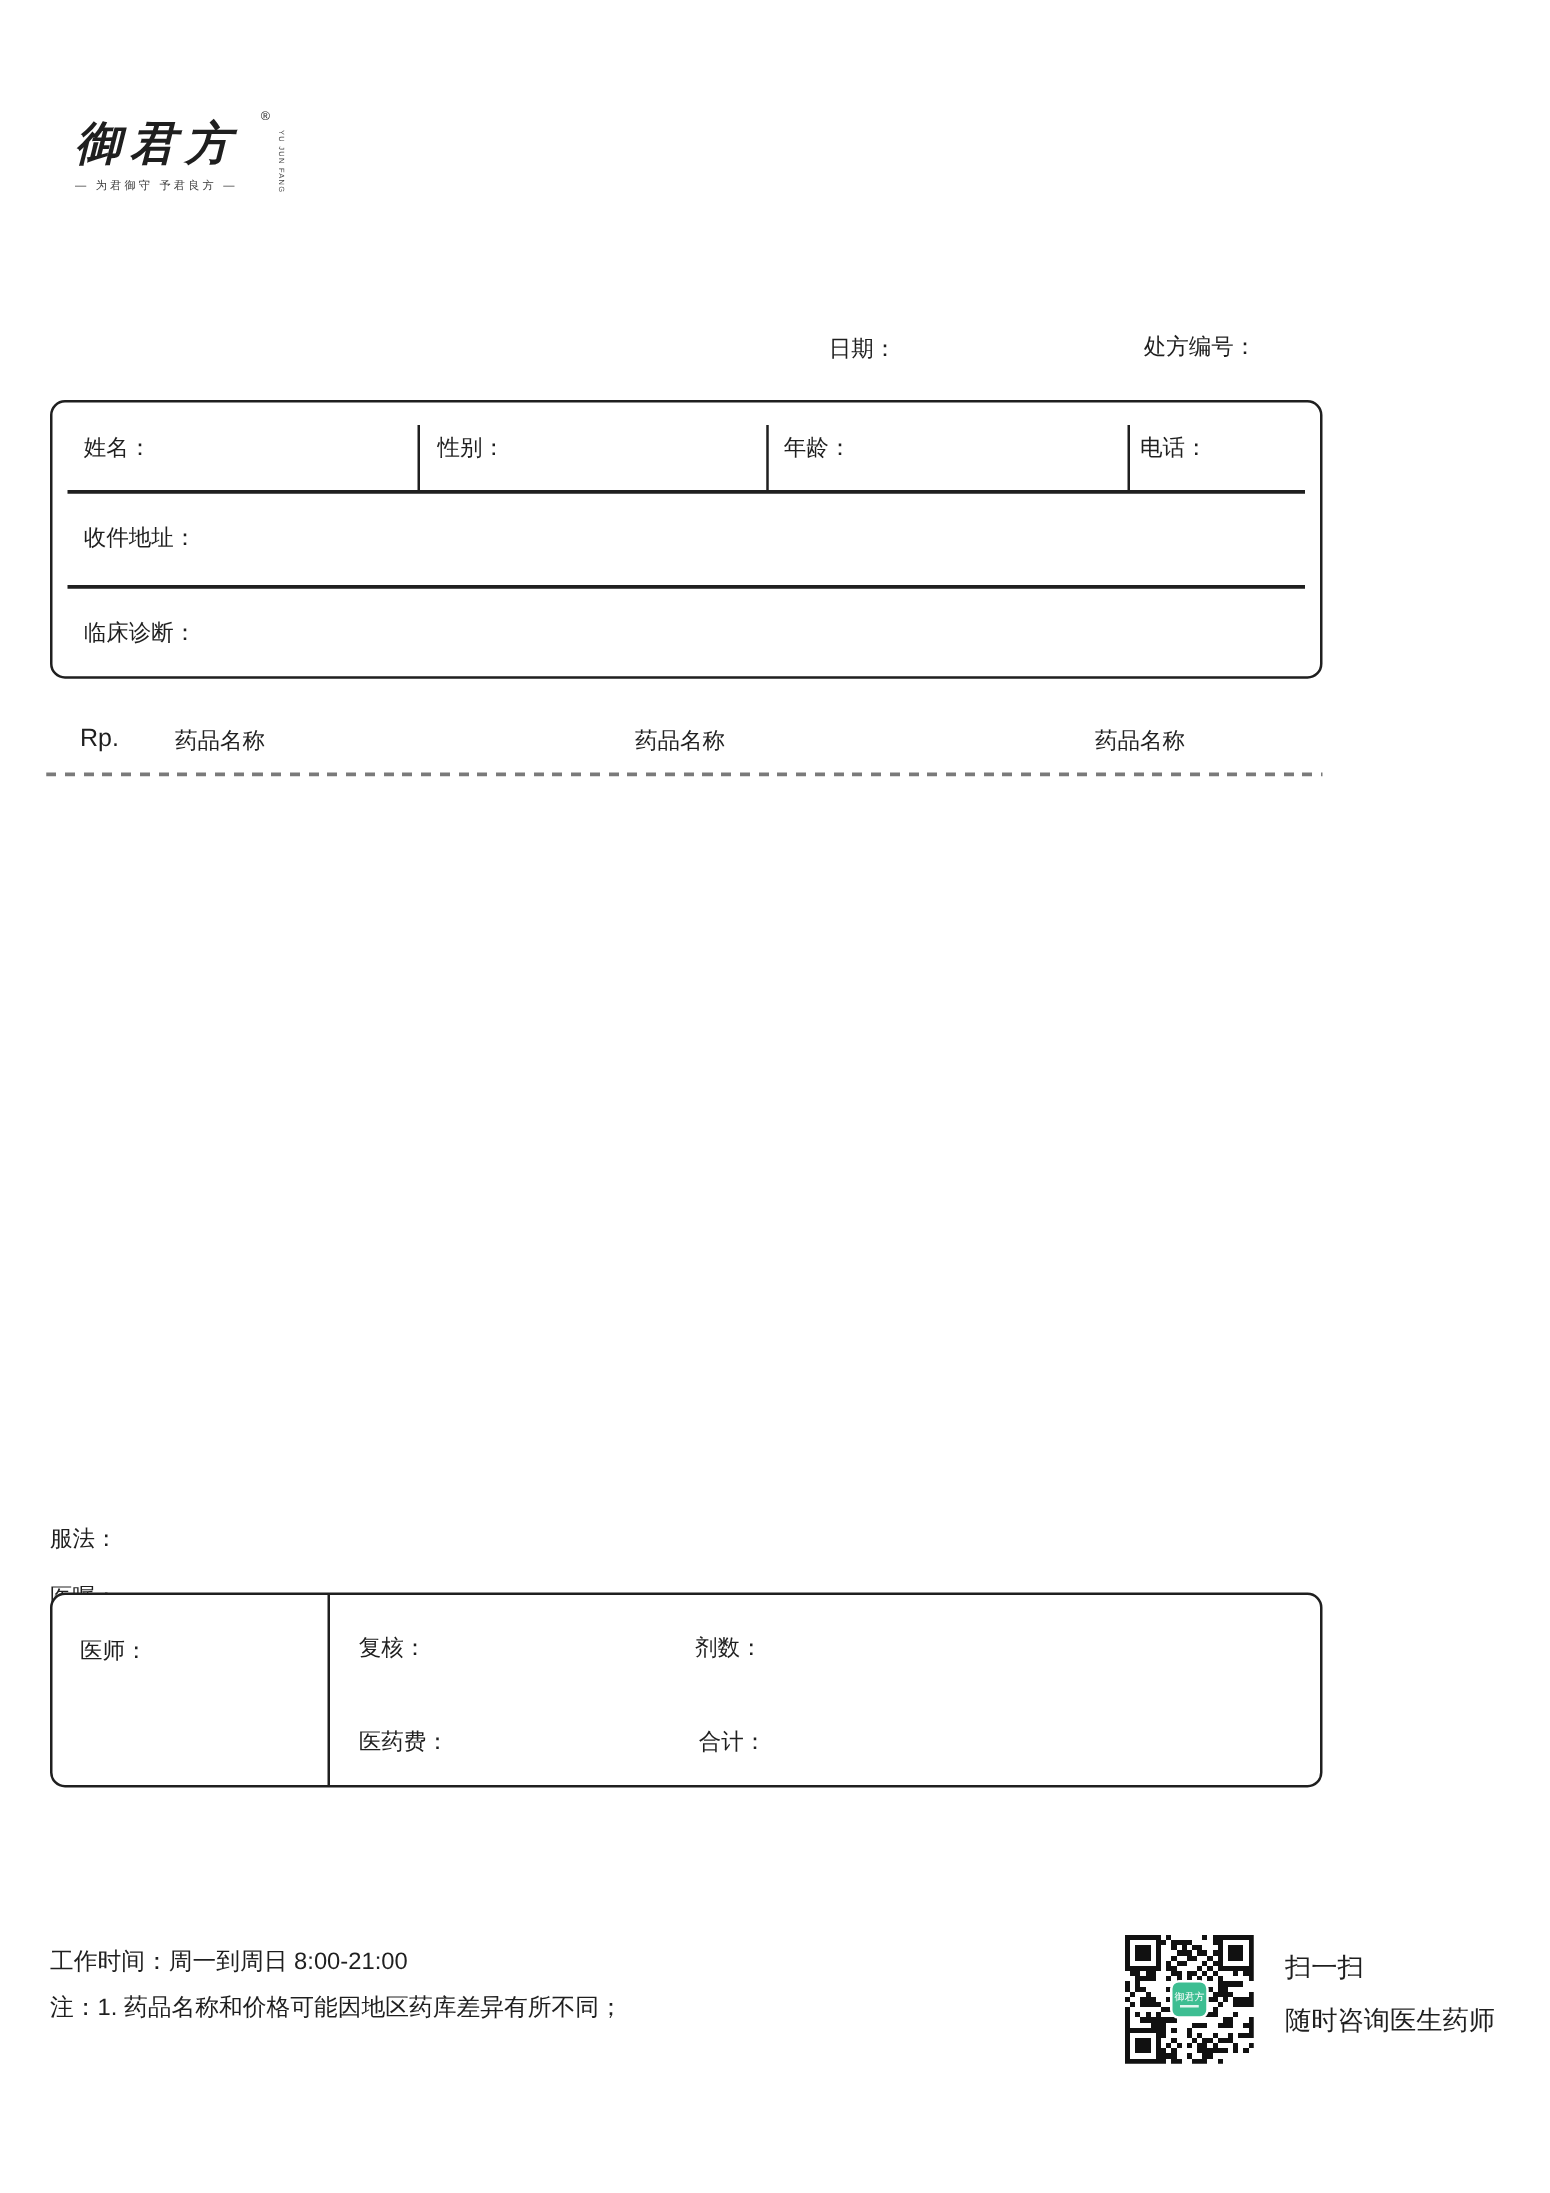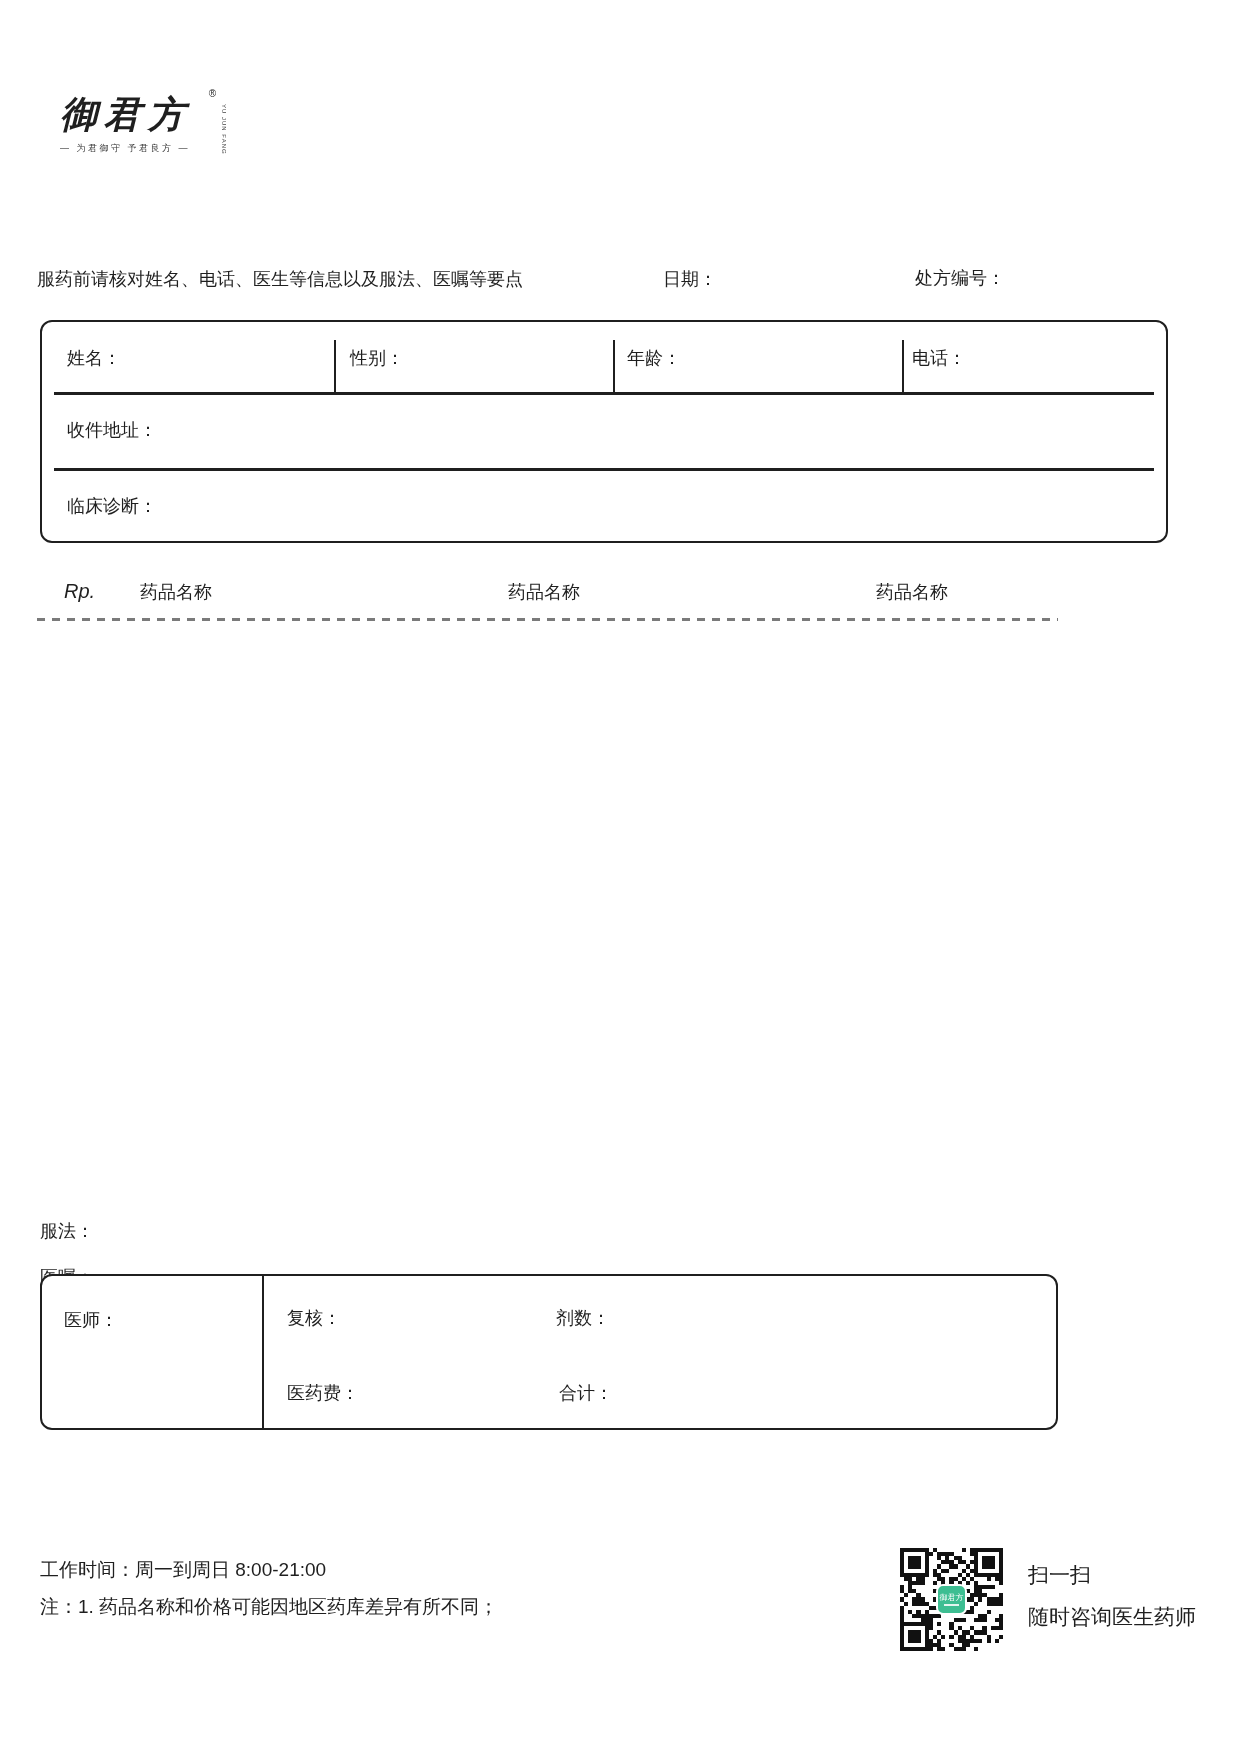--- a/index.html
+++ b/index.html
@@ -38,38 +38,38 @@
   .advisory{top:266px;font-size:18px;line-height:26px;}
   .advisory-text{left:37px;}
   .date-label{left:663px;}
   .rxno-label{left:915px;font-family:Liberation Mono, monospace;}
 
   
   .box{
     border:2.5px solid #1f1f1f;border-radius:12px;background:#fff;
     box-sizing:border-box;
   }
-  .patient-box{left:40px;top:320px;width:1128px;height:223px;text-align:center;}
+  .patient-box{left:40px;top:320px;width:1018px;height:223px;text-align:center;}
   .patient-box .hline{position:absolute;left:12px;right:12px;height:2.5px;background:#1f1f1f;}
   .hline-1{top:70px;}
   .hline-2{top:146px;}
   .vdiv{position:absolute;top:18px;height:52px;width:2px;background:#1f1f1f;}
   .vdiv-1{left:292px;}
   .vdiv-2{left:571px;}
   .vdiv-3{left:860px;}
   .field-label{position:absolute;font-size:18px;line-height:24px;white-space:nowrap;}
   .fl-name{left:25px;top:24px;}
   .fl-gender{left:308px;top:24px;}
   .fl-age{left:585px;top:24px;}
   .fl-phone{left:870px;top:24px;}
   .fl-address{left:25px;top:96px;}
   .fl-diagnosis{left:25px;top:172px;}
 
   
-  .rp-label{left:64px;top:578px;font-size:20px;line-height:26px;font-style:italic;}
+  .rp-label{left:64px;top:578px;font-size:20px;line-height:26px;}
   .drug-header{top:580px;font-size:18px;line-height:24px;}
   .dh-1{left:140px;}
   .dh-2{left:508px;}
   .dh-3{left:876px;}
   .dashed-line{
     left:37px;top:618px;width:1021px;height:2.5px;
     background-image:repeating-linear-gradient(90deg,#7a7a7a 0 8px,transparent 8px 15px);
   }
 
   
@@ -111,21 +111,20 @@
 
   <div class="abs logo">
     <div class="logo-row">
       <span class="logo-text">御君方</span>
       <span class="logo-reg">®</span>
       <span class="logo-vert">YU JUN FANG</span>
     </div>
     <div class="logo-tagline">— 为君御守  予君良方 —</div>
   </div>
 
-  <span class="abs advisory advisory-text">服药前请核对姓名、电话、医生等信息以及服法、医嘱等要点</span>
   <span class="abs advisory date-label">日期：</span>
   <span class="abs advisory rxno-label">处方编号：</span>
 
   <div class="abs box patient-box">
     <span class="field-label fl-name">姓名：</span>
     <span class="field-label fl-gender">性别：</span>
     <span class="field-label fl-age">年龄：</span>
     <span class="field-label fl-phone">电话：</span>
     <div class="vdiv vdiv-1"></div>
     <div class="vdiv vdiv-2"></div>

